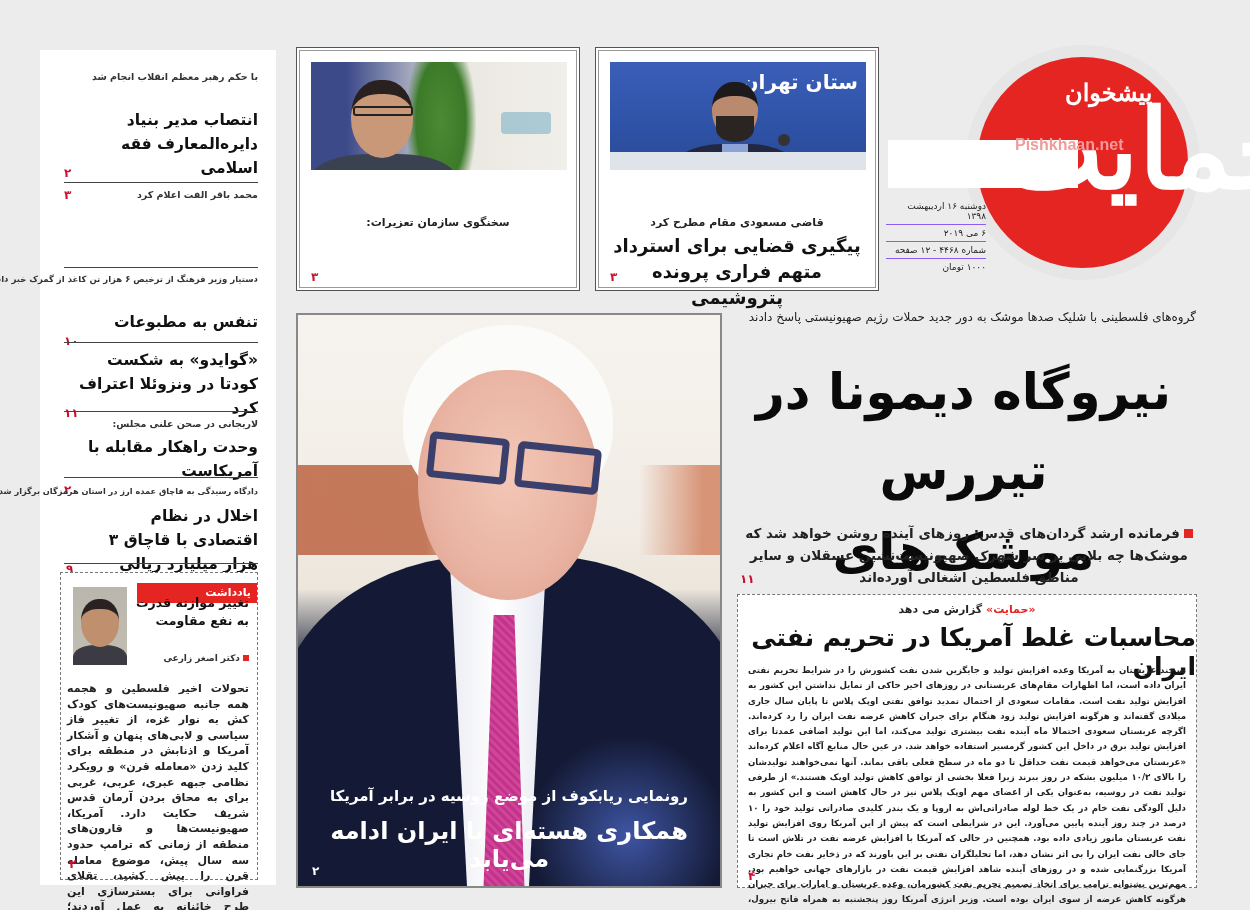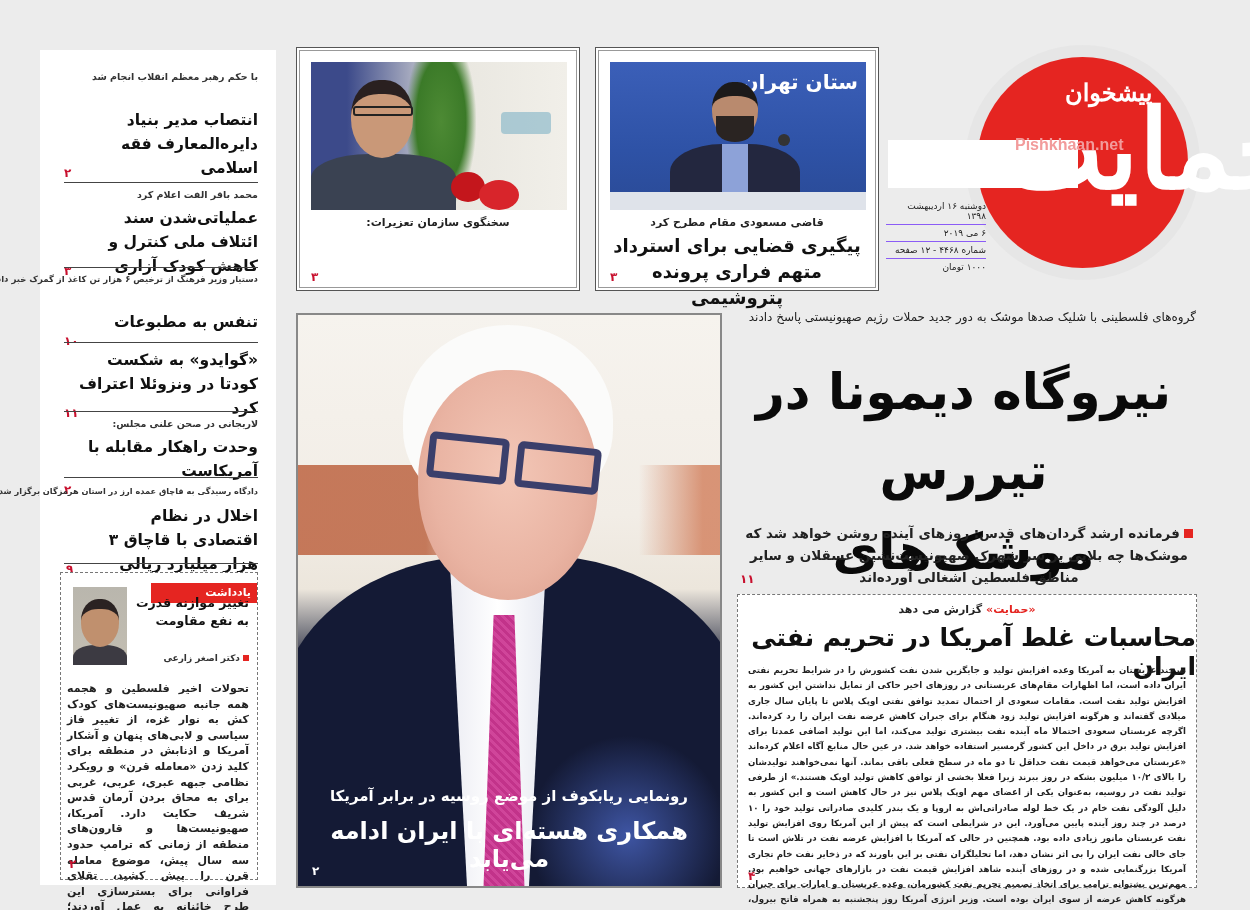--- a/index.html
+++ b/index.html
@@ -13,21 +13,21 @@
   .logo-bar { position: absolute; left: 8px; top: 100px; width: 190px; height: 48px; background: #fff; }
   .logo-word-white { position: absolute; left: 120px; top: 40px; font-family: "DejaVu Serif", serif; font-weight: bold; font-size: 110px; color: #fff; line-height: 140px; }
   .logo-sub { position: absolute; left: 185px; top: 38px; font-size: 24px; font-family: "DejaVu Serif", serif; color: #fff; font-weight: bold; }
   .watermark { position: absolute; left: 1015px; top: 136px; font-family: "Liberation Sans", sans-serif; font-weight: bold; font-size: 16px; color: #f29b9b; direction: ltr; }
   .issue-info { position: absolute; left: 886px; top: 198px; width: 100px; font-size: 9px; color: #222; }
   .issue-info div { border-bottom: 1px solid #8b5cf6; padding: 3px 0; }
   .issue-info div:last-child { border-bottom: none; }
 
   
   .top-box { position: absolute; top: 47px; width: 284px; height: 244px; border: 1px solid #555; background: #fff; box-shadow: inset 0 0 0 2px #fff, inset 0 0 0 3px #999; }
-  .top-box .photo { position: absolute; left: 14px; top: 14px; width: 256px; height: 148px; }
+  .top-box .photo { position: absolute; left: 14px; top: 14px; width: 256px; height: 108px; }
   .top-box .kicker { position: absolute; left: 0; right: 0; top: 168px; text-align: center; font-size: 11px; font-weight: bold; color: #222; }
   .top-box .title { position: absolute; left: 10px; right: 10px; top: 185px; text-align: center; font-size: 18px; font-weight: bold; line-height: 26px; color: #111; }
   .page-num { color: #c8102e; font-size: 12px; font-weight: bold; position: absolute; }
 
   .photo-judge { background: linear-gradient(180deg, #3b5fb8 0%, #2e52a6 60%, #2a4a96 100%); overflow: hidden; }
   .photo-judge .sign { position: absolute; right: 8px; top: 8px; color: #fff; font-size: 20px; font-weight: bold; }
   .photo-judge .person { position: absolute; left: 50px; top: 20px; width: 150px; height: 130px; }
   .photo-judge .head { position: absolute; left: 52px; top: 0; width: 46px; height: 58px; border-radius: 45% 45% 50% 50%; background: #b98a6e; border-top: 14px solid #1c1a1a; }
   .photo-judge .beard { position: absolute; left: 56px; top: 34px; width: 38px; height: 26px; border-radius: 0 0 50% 50%; background: #2a2422; }
   .photo-judge .body { position: absolute; left: 10px; top: 62px; width: 130px; height: 70px; border-radius: 40% 40% 0 0; background: #23273f; }
@@ -50,21 +50,21 @@
   .left-item .kicker { font-size: 9.5px; font-weight: bold; color: #333; line-height: 14px; white-space: nowrap; }
   .left-item .title { font-size: 15.5px; font-weight: bold; color: #111; line-height: 24px; margin-top: 24px; }
   .left-item .pn { position: absolute; left: 0; bottom: 0; color: #c8102e; font-size: 12px; font-weight: bold; }
   .left-sep { position: absolute; left: 64px; width: 194px; height: 1px; background: #444; }
 
   
   .opinion { position: absolute; left: 60px; top: 572px; width: 198px; height: 308px; border: 1px dashed #777; background: #fff; }
   .op-photo { position: absolute; left: 12px; top: 14px; width: 54px; height: 78px; background: linear-gradient(180deg, #b9b6ad 0%, #c3beb2 100%); overflow: hidden; }
   .op-photo .head { position: absolute; left: 8px; top: 12px; width: 38px; height: 48px; border-radius: 45% 45% 50% 50%; background: #c0906e; border-top: 10px solid #2a2222; }
   .op-photo .body { position: absolute; left: 0; top: 58px; width: 54px; height: 30px; border-radius: 40% 40% 0 0; background: #3c3a42; }
-  .op-label { position: absolute; right: 0; top: 10px; width: 106px; height: 20px; background: #e52521; color: #fff; font-size: 11px; font-weight: bold; padding-right: 6px; line-height: 20px; }
+  .op-label { position: absolute; right: 0; top: 10px; width: 120px; height: 20px; background: #e52521; color: #fff; font-size: 11px; font-weight: bold; padding-right: 6px; line-height: 20px; }
   .op-title { position: absolute; right: 8px; top: 21px; width: 120px; font-size: 12.5px; font-weight: bold; line-height: 18px; }
   .op-author { position: absolute; right: 8px; top: 80px; font-size: 9px; font-weight: bold; color: #333; }
   .op-author .sq { display: inline-block; width: 6px; height: 6px; background: #e52521; margin-left: 3px; }
   .op-body { position: absolute; right: 8px; top: 108px; width: 182px; font-size: 11px; line-height: 15.6px; text-align: justify; text-align-last: right; color: #222; font-weight: bold; }
   .op-pn { position: absolute; left: 8px; bottom: 8px; }
 
   
   .main-photo { position: absolute; left: 296px; top: 313px; width: 426px; height: 575px; border: 2px solid #888; overflow: hidden; background: #f3efe8; }
   .mp-bg { position: absolute; left: 0; top: 0; width: 100%; height: 100%; background: linear-gradient(180deg, #f6f3ee 0%, #f2ede6 35%, #ece6dc 48%, #1a2038 62%, #0e1226 100%); }
   .mp-chair { position: absolute; left: 0; top: 150px; width: 426px; height: 90px; background: linear-gradient(90deg, #c06b4a 0%, #bf6c4b 30%, rgba(191,108,75,0) 45%, rgba(191,108,75,0) 80%, #d58a6a 95%); opacity: .9; }
@@ -148,21 +148,20 @@
 
 <div class="left-item" style="left:64px; top:70px; width:194px;">
   <div class="kicker">با حکم رهبر معظم انقلاب انجام شد</div>
   <div class="title" style="width:170px; margin-right:0; margin-left:auto;">انتصاب مدیر بنیاد دایره‌المعارف فقه اسلامی</div>
   <div class="pn">۲</div>
 </div>
 <div class="left-sep" style="top:182px;"></div>
 
 <div class="left-item" style="left:64px; top:188px; width:194px;">
   <div class="kicker">محمد باقر الفت اعلام کرد</div>
-  <div class="title" style="margin-top:4px; width:170px; margin-left:auto;">عملیاتی‌شدن سند ائتلاف ملی کنترل و کاهش کودک آزاری</div>
   <div class="pn">۳</div>
 </div>
 <div class="left-sep" style="top:267px;"></div>
 
 <div class="left-item" style="left:64px; top:272px; width:194px;">
   <div class="kicker" style="font-size:8.5px;">دستیار وزیر فرهنگ از ترخیص ۶ هزار تن کاغذ از گمرک خبر داد</div>
   <div class="title">تنفس به مطبوعات</div>
   <div class="pn" style="bottom:-14px;">۱۰</div>
 </div>
 <div class="left-sep" style="top:342px;"></div>

